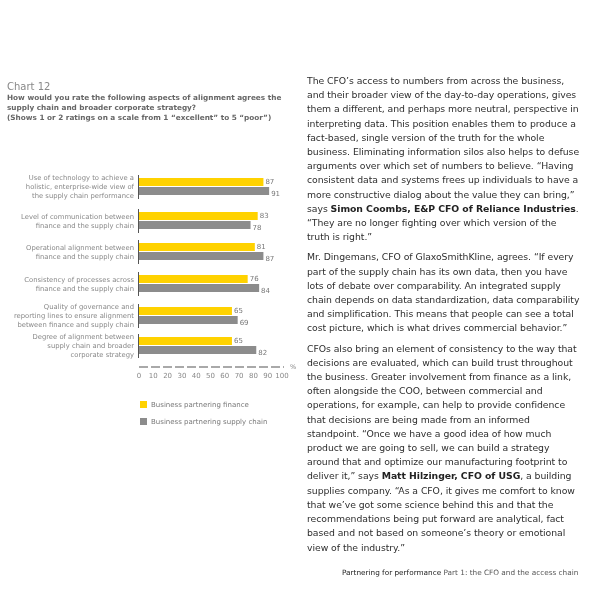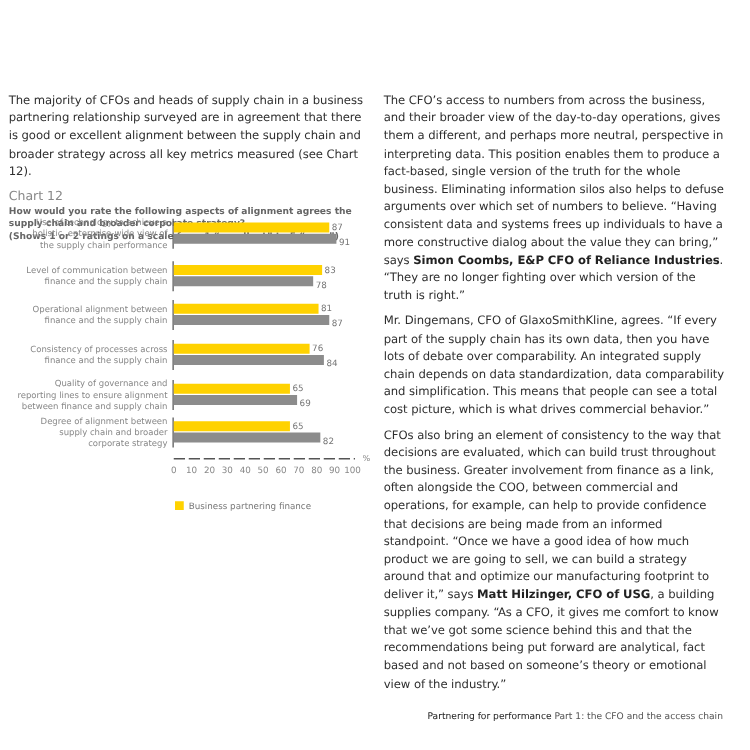--- a/index.html
+++ b/index.html
@@ -19,21 +19,20 @@
   .footer .brand { font-weight: normal; color: #222; }
   .footer .pagenum { position: absolute; left: 227px; top: 0; color: #333; margin-left: 47px; }
   .legend { position: absolute; left: 140px; top: 396px; font-size: 7px; color: #777; }
   .legend-item { display: flex; align-items: center; height: 17px; }
   .swatch { width: 7px; height: 7px; margin-right: 4px; }
 </style>
 </head>
 <body>
 
 <div class="col-left">
-  <p class="body-text">The majority of CFOs and heads of supply chain in a business partnering relationship surveyed are in agreement that there is good or excellent alignment between the supply chain and broader strategy across all key metrics measured (see Chart 12).</p>
   <div class="chart-label">Chart 12</div>
   <p class="chart-question">
     <span>How would you rate the following aspects of alignment agrees the supply chain and broader corporate strategy?</span><br>
     <span class="sub">(Shows 1 or 2 ratings on a scale from 1 “excellent” to 5 “poor”)</span>
   </p>
 </div>
 
 <svg class="chart-svg" id="chart" width="300" height="210" xmlns="http://www.w3.org/2000/svg">
     <line x1="138.5" x2="138.5" y1="5" y2="29" stroke="#555" stroke-width="1"></line>
     <text x="134" y="10" text-anchor="end" font-size="6.8" fill="#888" font-family="&quot;DejaVu Sans&quot;, sans-serif">Use of technology to achieve a</text>
@@ -93,20 +92,24 @@
     <text x="253.39999999999998" y="208" text-anchor="middle" font-size="7" fill="#888" font-family="&quot;DejaVu Sans&quot;, sans-serif">80</text>
     <text x="267.7" y="208" text-anchor="middle" font-size="7" fill="#888" font-family="&quot;DejaVu Sans&quot;, sans-serif">90</text>
     <text x="282" y="208" text-anchor="middle" font-size="7" fill="#888" font-family="&quot;DejaVu Sans&quot;, sans-serif">100</text>
   </svg>
 
 <div class="legend">
   <div class="legend-item">
     <span class="swatch" id="sw0" style="background: rgb(255, 210, 0);"></span>
     <span>Business partnering finance</span>
   </div>
+  <div class="legend-item">
+    <span class="swatch" id="sw1" style="background: rgb(140, 140, 140);"></span>
+    <span>Business partnering supply chain</span>
+  </div>
 </div>
 
 <div class="col-right">
   <p class="body-text right-p"><span>The CFO’s access to numbers from across the business, and their broader view of the day-to-day operations, gives them a different, and perhaps more neutral, perspective in interpreting data. This position enables them to produce a fact-based, single version of the truth for the whole business. Eliminating information silos also helps to defuse arguments over which set of numbers to believe. “Having consistent data and systems frees up individuals to have a more constructive dialog about the value they can bring,” says </span><strong>Simon Coombs, E&amp;P CFO of Reliance Industries</strong><span>. “They are no longer fighting over which version of the truth is right.”</span></p>
   <p class="body-text right-p">Mr. Dingemans, CFO of GlaxoSmithKline, agrees. “If every part of the supply chain has its own data, then you have lots of debate over comparability. An integrated supply chain depends on data standardization, data comparability and simplification. This means that people can see a total cost picture, which is what drives commercial behavior.”</p>
   <p class="body-text right-p"><span>CFOs also bring an element of consistency to the way that decisions are evaluated, which can build trust throughout the business. Greater involvement from finance as a link, often alongside the COO, between commercial and operations, for example, can help to provide confidence that decisions are being made from an informed standpoint. “Once we have a good idea of how much product we are going to sell, we can build a strategy around that and optimize our manufacturing footprint to deliver it,” says </span><strong>Matt Hilzinger, CFO of USG</strong><span>, a building supplies company. “As a CFO, it gives me comfort to know that we’ve got some science behind this and that the recommendations being put forward are analytical, fact based and not based on someone’s theory or emotional view of the industry.”</span></p>
 </div>
 
 <div class="footer">
   <span class="brand">Partnering for performance</span><span> Part 1: the CFO and the access chain</span>

